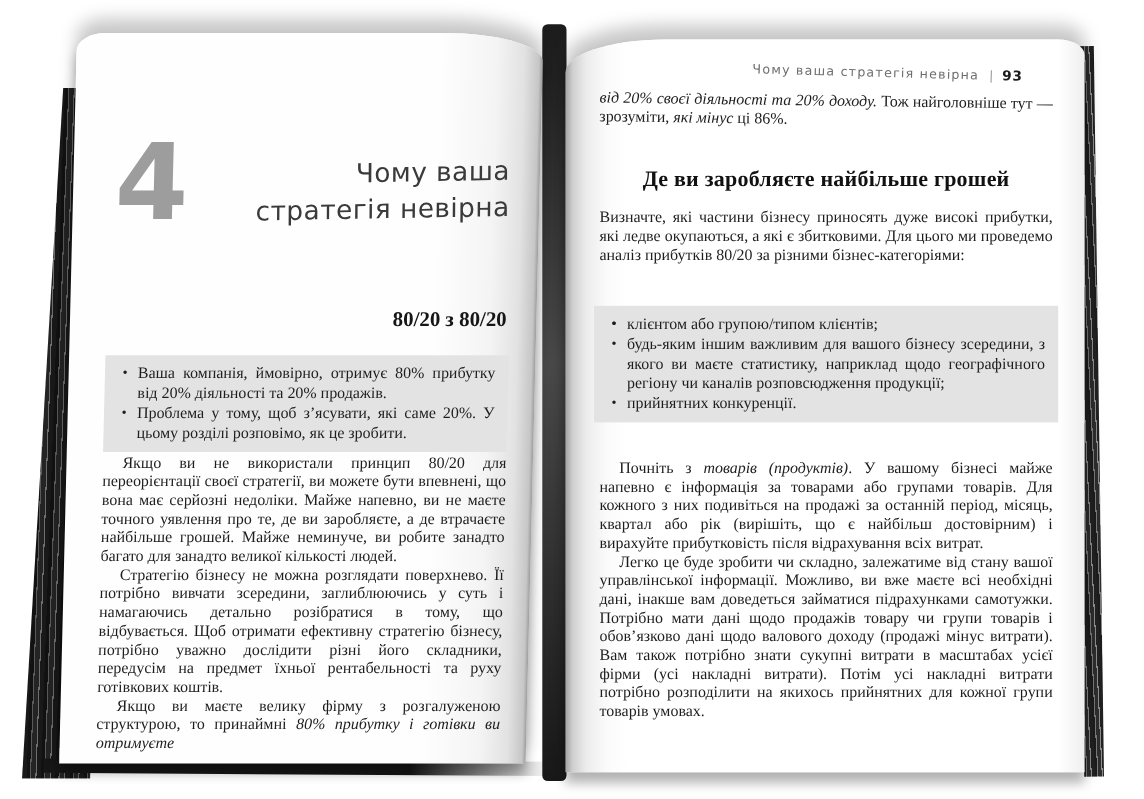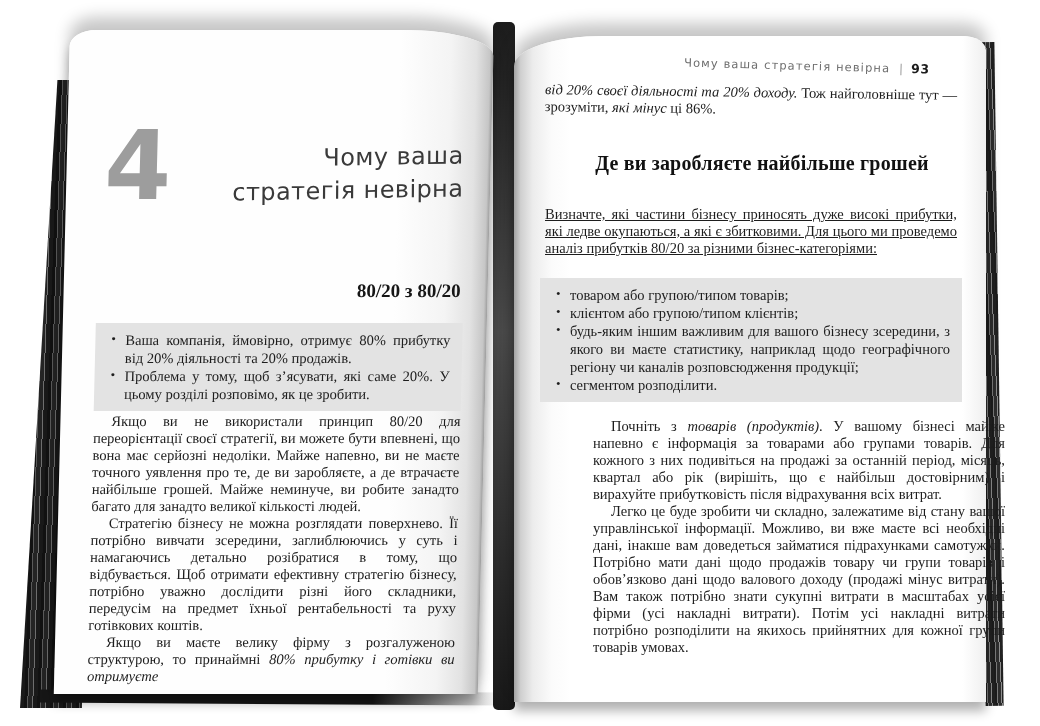--- a/index.html
+++ b/index.html
@@ -90,27 +90,27 @@
   
   .running-head {
     position:absolute; right:56px; top:22px;
     font-family:"DejaVu Sans", sans-serif; font-size:11.5px; letter-spacing:1.1px;
     color:#6e6e6e; white-space:nowrap; transform:rotate(1.6deg);
   }
   .rh-sep { color:#9a9a9a; margin:0 7px 0 9px; font-weight:normal; }
   .rh-page { color:#1c1c1c; font-weight:bold; font-size:12.5px; letter-spacing:0.5px; }
   .intro { position:absolute; left:31px; top:48px; width:412px; transform:rotate(0.8deg); }
   .section-title {
-    position:absolute; left:42px; top:114px; width:412px; margin:0;
+    position:absolute; left:31px; top:114px; width:412px; margin:0;
     font-family:"Liberation Serif", serif; font-weight:bold; font-size:20px; line-height:26px;
     color:#111; text-align:center; letter-spacing:0.2px;
   }
-  .rp1 { position:absolute; left:31px; top:170px; width:412px;text-decoration:underline; }
+  .rp1 { position:absolute; left:31px; top:154px; width:412px; }
   .callout-right { left:26px; top:242px; width:422px; }
-  .right-body { position:absolute; left:31px; top:382px; width:412px;margin-left:48px; }
+  .right-body { position:absolute; left:31px; top:382px; width:412px; }
 </style>
 </head>
 <body>
 
 <div class="stage">
 
   <div class="spine-gap"></div>
   <div class="edge-stack left"></div>
   <div class="edge-stack right"></div>
   <div class="bottom-edge"></div>
@@ -147,24 +147,24 @@
     </div>
 
     <p class="intro serif-body"><i>від 20% своєї діяльності та 20% доходу.</i><span> Тож найголовніше тут — зрозуміти, </span><i>які мінус</i><span> ці 86%.</span></p>
 
     <h2 class="section-title">Де ви заробляєте найбільше грошей</h2>
 
     <p class="rp1 serif-body">Визначте, які частини бізнесу приносять дуже високі прибутки, які ледве окупаються, а які є збитковими. Для цього ми проведемо аналіз прибутків 80/20 за різними бізнес-категоріями:</p>
 
     <div class="callout callout-right">
       <ul>
-        <li><span class="bullet">•</span><span>товаром або групою/типом товарів;</span></li>
+        <li><span class="bullet">•</span></li>
         <li><span class="bullet">•</span><span>клієнтом або групою/типом клієнтів;</span></li>
         <li><span class="bullet">•</span><span>будь-яким іншим важливим для вашого бізнесу зсередини, з якого ви маєте статистику, наприклад щодо географічного регіону чи каналів розповсюдження продукції;</span></li>
-        <li><span class="bullet">•</span><span>сегментом розподілити.</span></li>
+        <li><span class="bullet">•</span><span>прийнятних конкуренції.</span></li>
       </ul>
     </div>
 
     <div class="right-body serif-body">
       <p class="indent"><span>Почніть з </span><i>товарів (продуктів</i><i>)</i><span>. У вашому бізнесі майже напевно є інформація за товарами або групами товарів. Для кожного з них подивіться на продажі за останній період, місяць, квартал або рік (вирішіть, що є найбільш достовірним) і вирахуйте прибутковість після відрахування всіх витрат.</span></p>
       <p class="indent">Легко це буде зробити чи складно, залежатиме від стану вашої управлінської інформації. Можливо, ви вже маєте всі необхідні дані, інакше вам доведеться займатися підрахунками самотужки. Потрібно мати дані щодо продажів товару чи групи товарів і обов’язково дані щодо валового доходу (продажі мінус витрати). Вам також потрібно знати сукупні витрати в масштабах усієї фірми (усі накладні витрати). Потім усі накладні витрати потрібно розподілити на якихось прийнятних для кожної групи товарів умовах.</p>
     </div>
   </div>
 
 </div>

